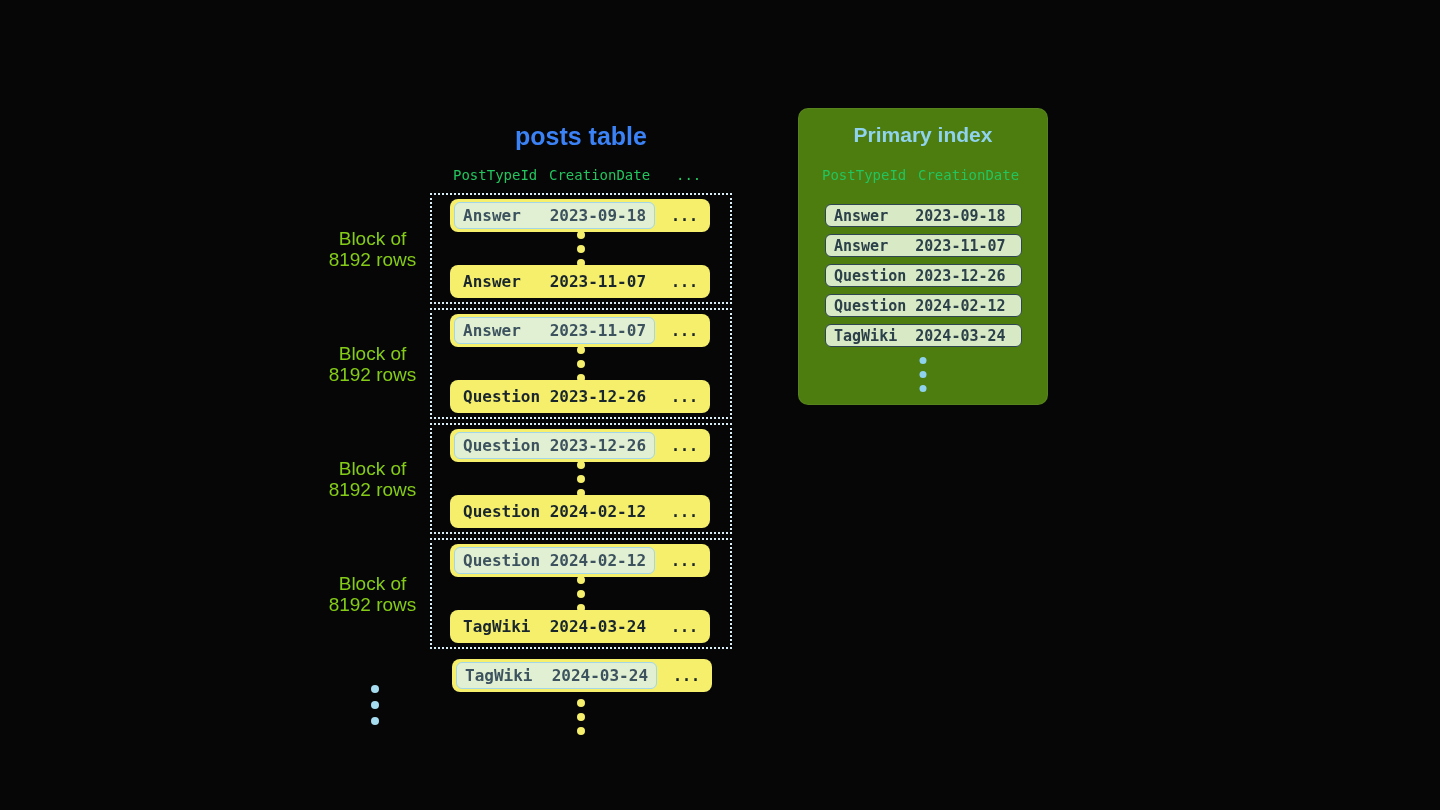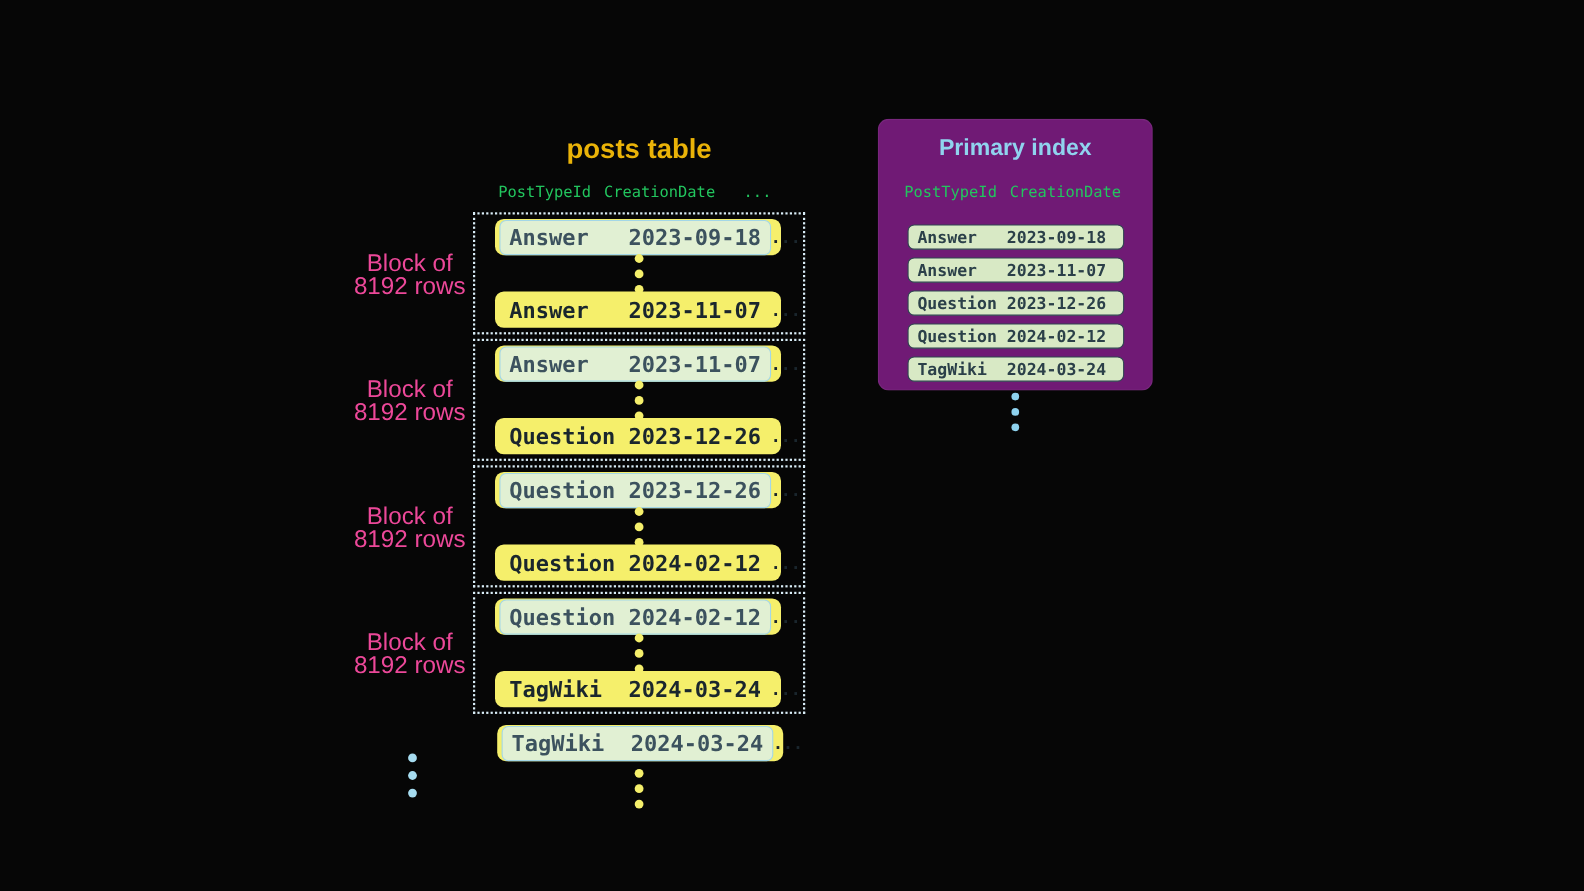--- a/index.html
+++ b/index.html
@@ -12,21 +12,21 @@
     overflow: hidden;
     font-family: "Liberation Sans", sans-serif;
   }
 
   
   .pt-title {
     position: absolute;
     left: 430px; top: 122px; width: 302px;
     text-align: center;
     font-size: 25px; font-weight: 600;
-    color: #eab308;
+    color: #3b82f6;
   }
   .col-header {
     position: absolute;
     top: 167px;
     font-family: "DejaVu Sans Mono", monospace;
     font-size: 14px; font-weight: 500;
     color: #22c55e;
     white-space: pre;
   }
   .pt-h1 { left: 453px; }
@@ -40,22 +40,22 @@
   }
   .block-1 { top: 193px; }
   .block-2 { top: 308px; }
   .block-3 { top: 423px; }
   .block-4 { top: 538px; }
 
   .block-label {
     position: absolute;
     left: 300px; width: 145px;
     text-align: center;
-    font-size: 22px; line-height: 21px;
-    color: #ec4899;
+    font-size: 19px; line-height: 21px;
+    color: #84cc16;
   }
   .label-1 { top: 228px; }
   .label-2 { top: 343px; }
   .label-3 { top: 458px; }
   .label-4 { top: 573px; }
 
   .yrow {
     position: absolute;
     left: 18px; width: 260px; height: 33px;
     background: #f5ef6b;
@@ -64,21 +64,21 @@
     padding-left: 4px; padding-right: 12px;
   }
   .yrow.first { top: 4px; }
   .yrow.last  { bottom: 4px; }
   .yrow.free {
     position: absolute;
     left: 452px; top: 659px;
   }
   .cellwrap {
     font-family: "DejaVu Sans Mono", monospace;
-    font-size: 20px; font-weight: 700;
+    font-size: 16px; font-weight: 700;
     white-space: pre;
     padding: 3px 8px;
     border: 1.5px solid transparent;
     border-radius: 6px;
     color: #1a262d;
   }
   .cellwrap.hl {
     background: #e1f0d3;
     border-color: #a3d7e7;
     color: #3c525e;
@@ -100,22 +100,22 @@
     gap: 6px;
   }
   .vdots.yellow i { width: 8px; height: 8px; background: #f5ef6b; }
   .vdots.blue i   { width: 8px; height: 8px; background: #a6dcf0; }
   .dots-under-free { position: absolute; left: 577px; top: 699px; gap: 6px; }
   .dots-bottom-left { position: absolute; left: 371px; top: 685px; gap: 8px; }
 
   
   .panel {
     position: absolute;
-    left: 798px; top: 108px; width: 250px; height: 247px;
-    background: #701a75;
+    left: 798px; top: 108px; width: 250px; height: 297px;
+    background: #4d7c0f;
     border: 1px solid rgba(255,255,255,0.06);
     border-radius: 10px;
   }
   .panel-title {
     position: absolute;
     left: 0; top: 14px; width: 100%;
     text-align: center;
     font-size: 21px; font-weight: 600;
     color: #90d3ee;
   }

